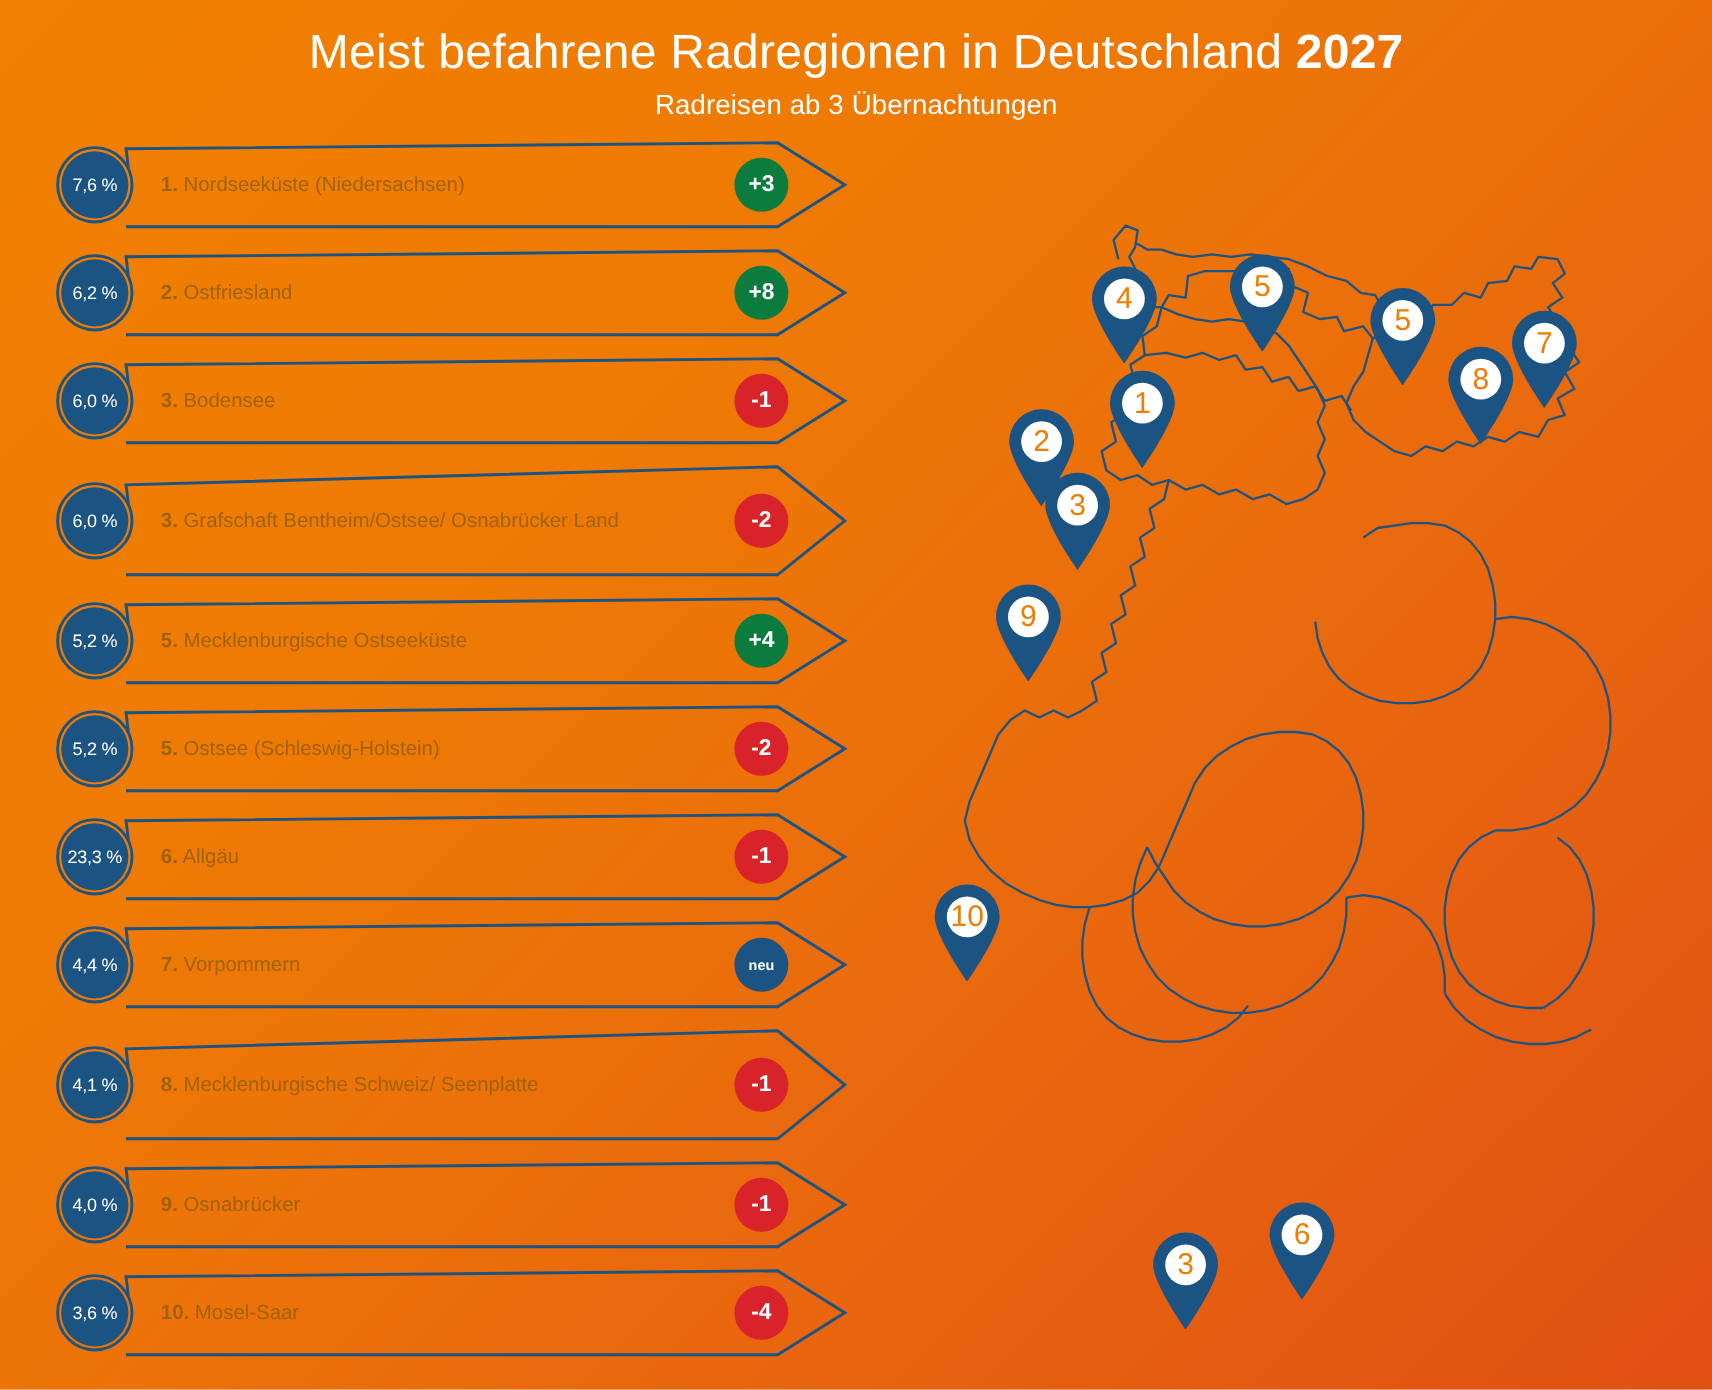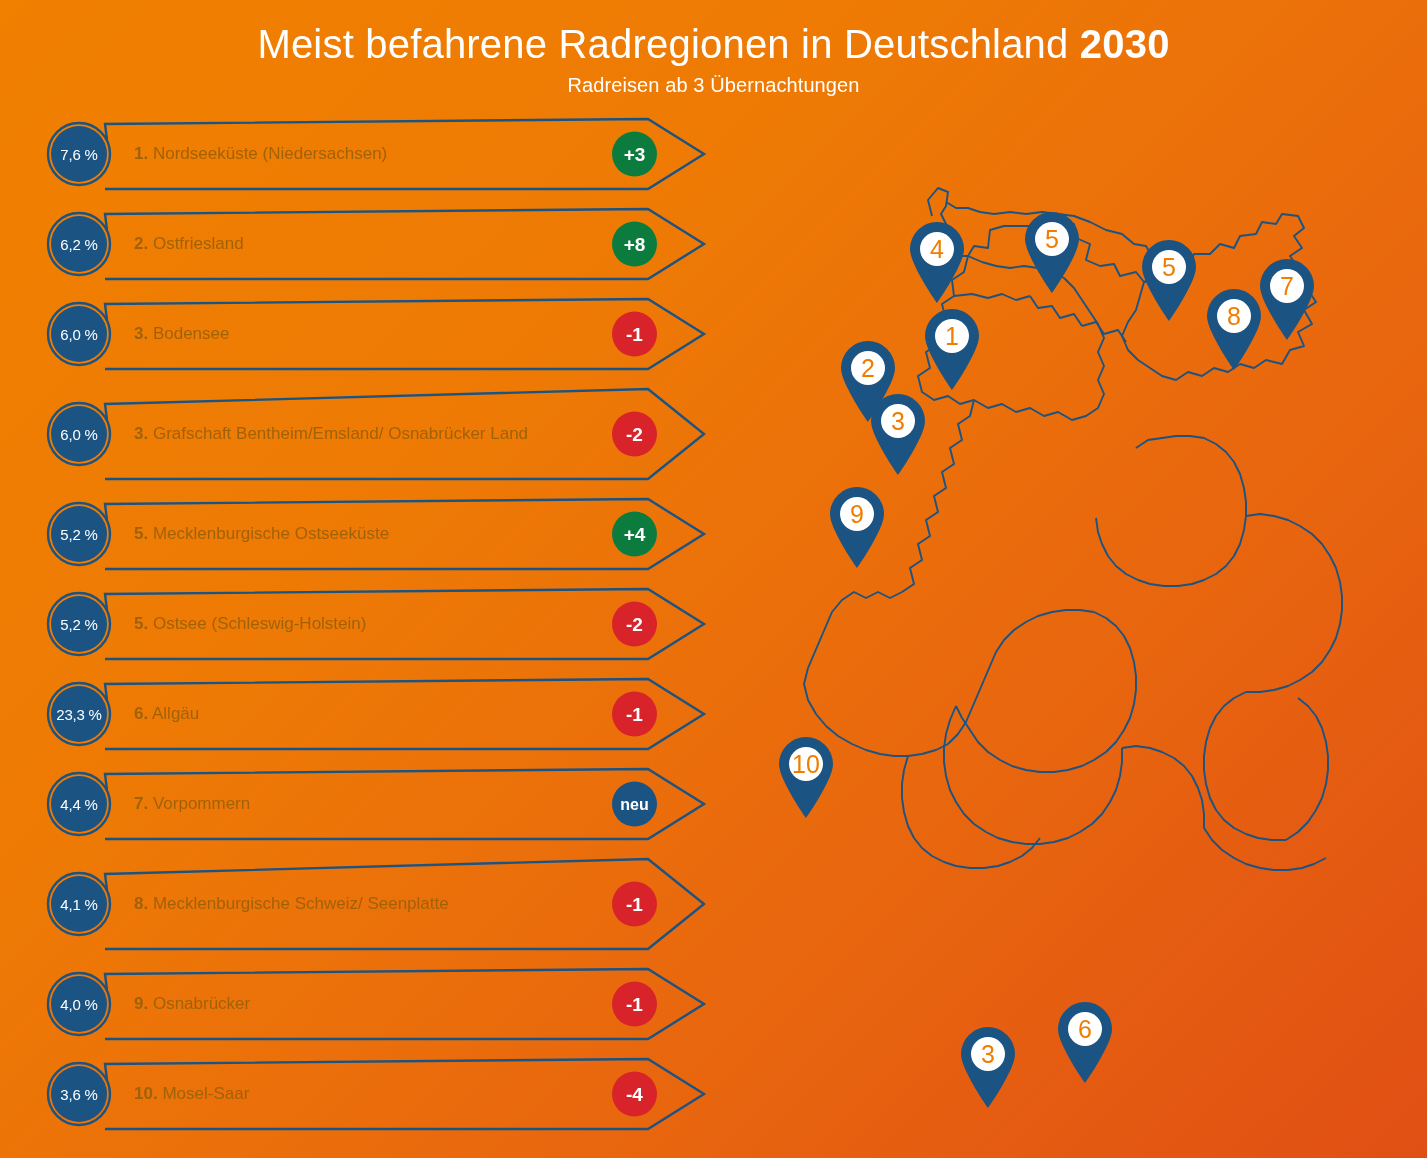--- a/index.html
+++ b/index.html
@@ -30,21 +30,21 @@
     color: #ffffff;
     font-size: 40px;
     font-weight: 300;
     letter-spacing: .2px;
     line-height: 1.1;
     white-space: nowrap;
   }
   #title .year { font-weight: 700; }
   #subtitle {
     color: #ffffff;
-    font-size: 20px;
+    font-size: 23px;
     font-weight: 300;
     margin-top: 8px;
     letter-spacing: .1px;
   }
 
   
   #ranking {
     position: absolute;
     top: 117px;
     left: 44px;
@@ -115,21 +115,21 @@
     width: 45px;
     height: 45px;
     border-radius: 50%;
     display: flex;
     align-items: center;
     justify-content: center;
     color: #ffffff;
     font-size: 19px;
     font-weight: 700;
   }
-  .badge.neu { font-size: 16px; font-weight: 600; }
+  .badge.neu { font-size: 12px; font-weight: 600; }
 
   
   #map-wrap {
     position: absolute;
     left: 742px;
     top: 168px;
     width: 682px;
     height: 912px;
   }
   #germany-map {
@@ -164,21 +164,21 @@
     font-size: 25px;
     font-weight: 400;
     line-height: 30px;
     pointer-events: none;
   }
 </style>
 </head>
 <body>
 
 <div id="header">
-  <div id="title"><span>Meist befahrene Radregionen in Deutschland </span><span class="year">2030</span></div>
+  <div id="title"><span>Meist befahrene Radregionen in Deutschland </span><span class="year">2027</span></div>
   <div id="subtitle">Radreisen ab 3 Übernachtungen</div>
 </div>
 
 <div id="ranking">
     <div class="rank-row short">
       <svg class="row-outline" viewBox="0 0 660 74">
         <circle cx="35" cy="37" r="31"></circle>
         <path d="M63,23 L61,7 L604,2 L660,37 L604,72 L61,72"></path>
       </svg>
       <div class="pct-disc">7,6 %</div>
@@ -202,21 +202,21 @@
       <div class="pct-disc">6,0 %</div>
       <div class="region"><span class="pos">3.</span> <span>Bodensee</span></div>
       <div class="badge" style="background: rgb(216, 35, 42);">-1</div>
     </div>
     <div class="rank-row tall">
       <svg class="row-outline" viewBox="0 0 660 94">
         <circle cx="35" cy="47" r="31"></circle>
         <path d="M63,33 L61,17 L604,2 L660,47 L604,92 L61,92"></path>
       </svg>
       <div class="pct-disc">6,0 %</div>
-      <div class="region"><span class="pos">3.</span> <span>Grafschaft Bentheim/Emsland/ Osnabrücker Land</span></div>
+      <div class="region"><span class="pos">3.</span> <span>Grafschaft Bentheim/Ostsee/ Osnabrücker Land</span></div>
       <div class="badge" style="background: rgb(216, 35, 42);">-2</div>
     </div>
     <div class="rank-row short">
       <svg class="row-outline" viewBox="0 0 660 74">
         <circle cx="35" cy="37" r="31"></circle>
         <path d="M63,23 L61,7 L604,2 L660,37 L604,72 L61,72"></path>
       </svg>
       <div class="pct-disc">5,2 %</div>
       <div class="region"><span class="pos">5.</span> <span>Mecklenburgische Ostseeküste</span></div>
       <div class="badge" style="background: rgb(12, 124, 62);">+4</div>

